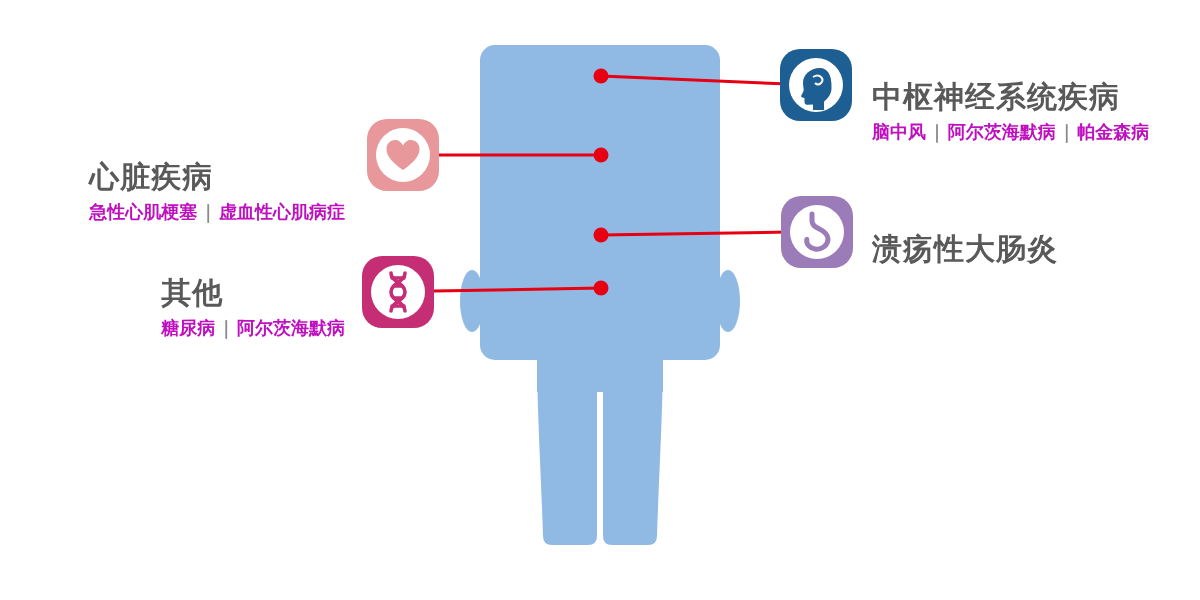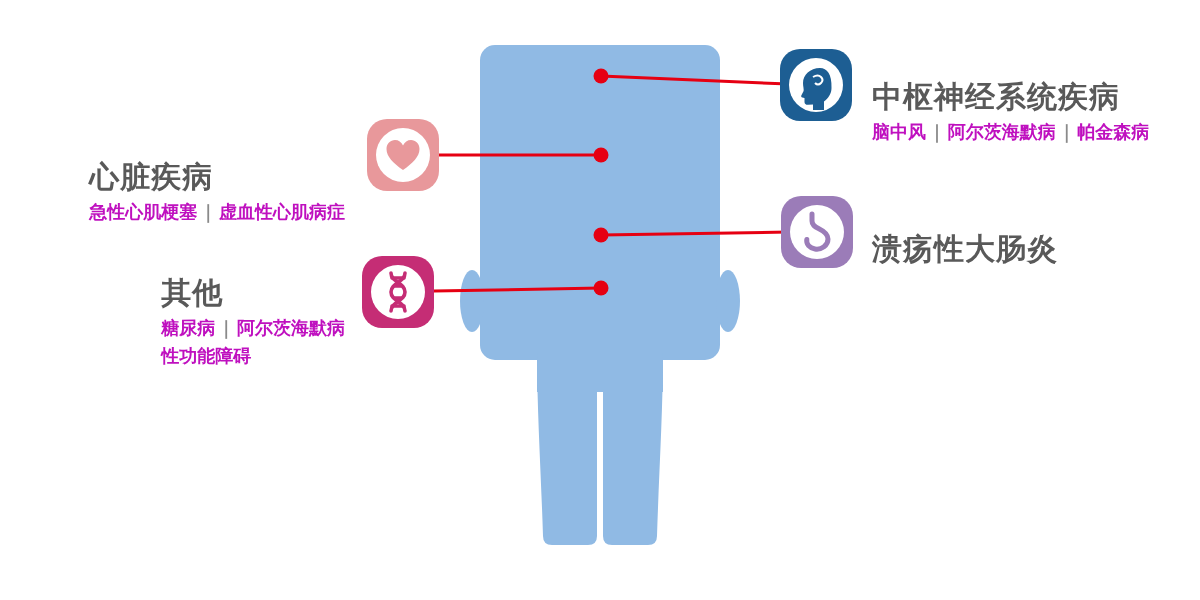--- a/index.html
+++ b/index.html
@@ -119,18 +119,15 @@
 
   <div class="callout right-col" style="top:200px;">
     <div class="group-title">溃疡性大肠炎</div>
   </div>
 
   <div class="callout left-col" style="top:244px;">
     <div class="group-title">其他</div>
     <div class="disease-line">
       <span>糖尿病</span><span class="sep">｜</span><span>阿尔茨海默病</span>
     </div>
-    <div class="disease-line">
-      <span>性功能障碍</span>
-    </div>
   </div>
 
 </div>
 
 </body></html>

